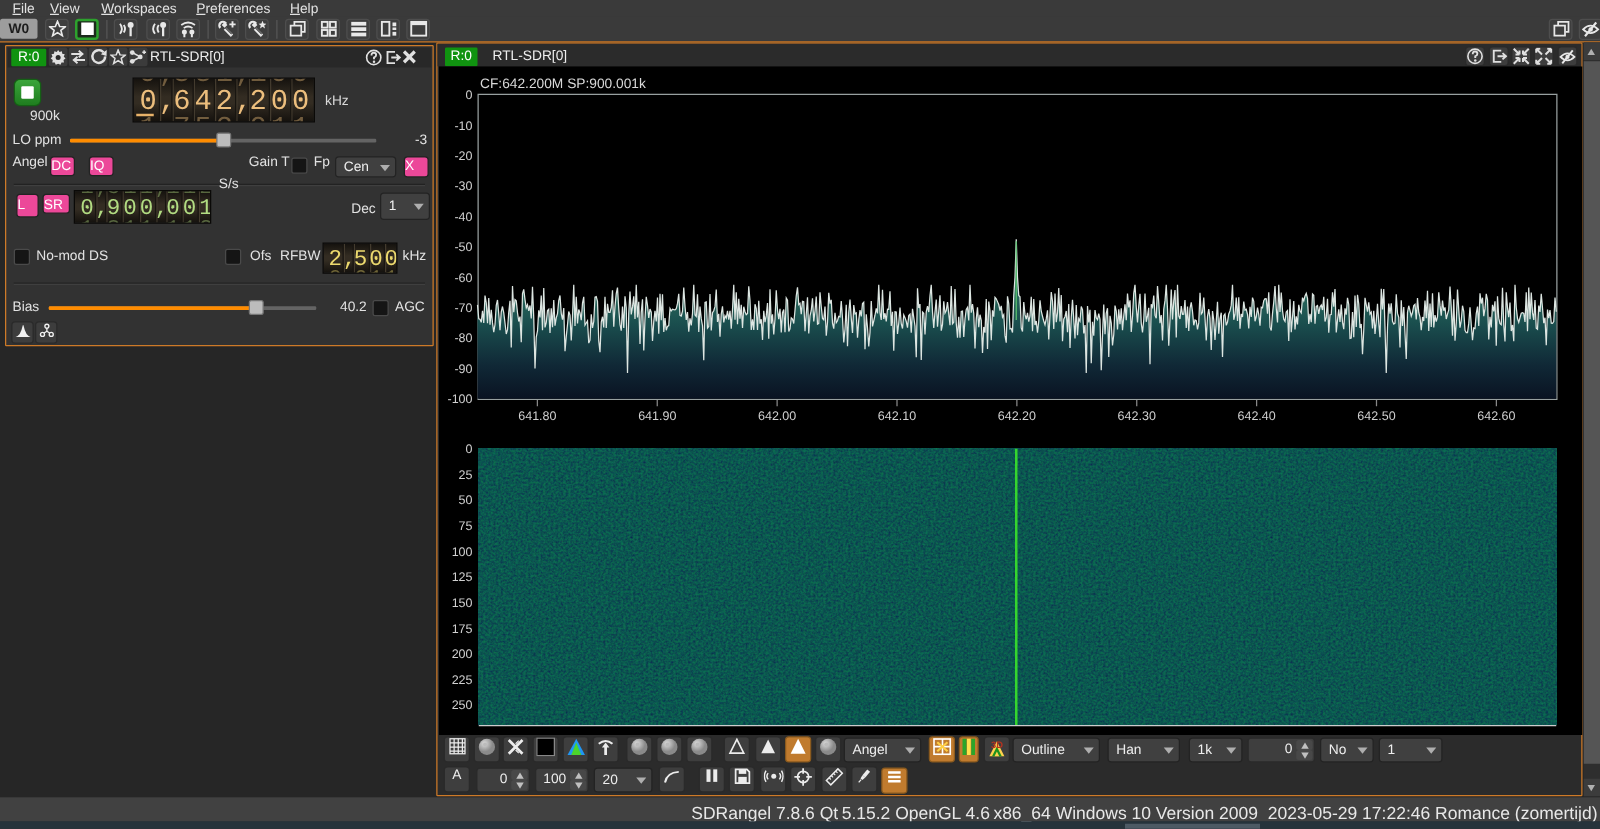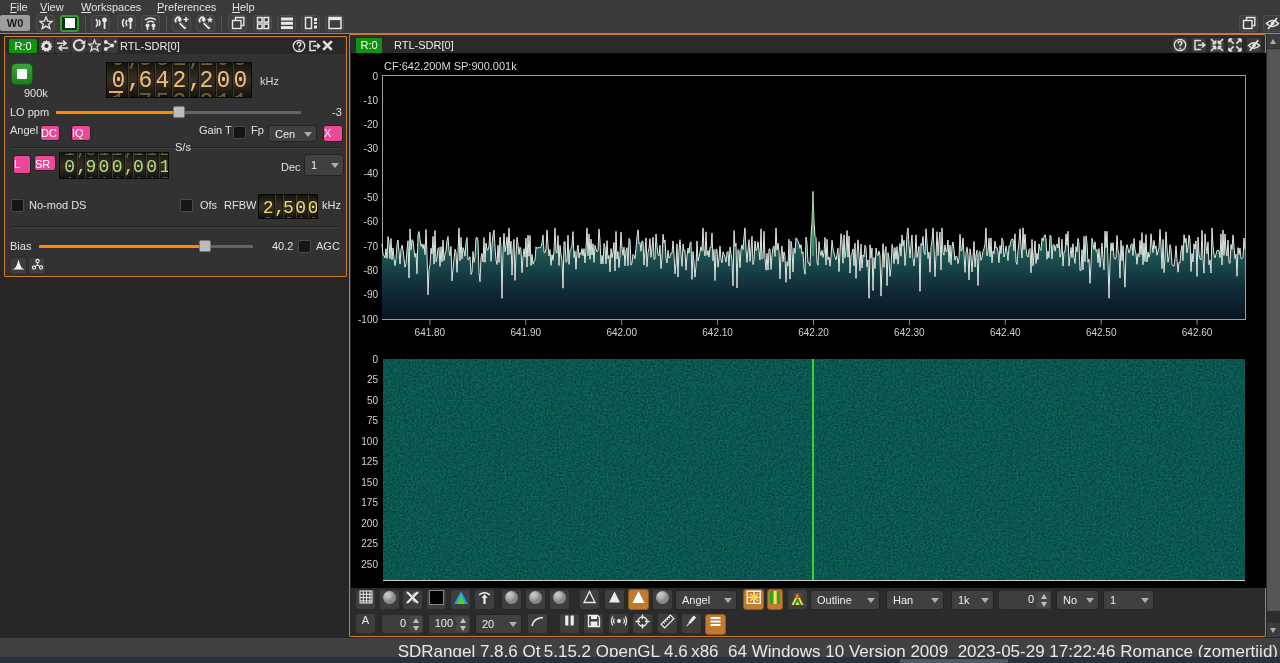--- a/index.html
+++ b/index.html
@@ -721,16 +721,16 @@
   </div>
   <div class="abs" style="left:0;top:15px;width:13px;height:562px;background:#555"></div>
   <div class="abs" style="left:0;bottom:0;width:13px;height:14px;background:#3c3c3c">
     <div class="abs" style="left:3px;top:5px;width:0;height:0;border-left:3.5px solid transparent;border-right:3.5px solid transparent;border-top:5px solid #b0b0b0"></div>
   </div>
 </div>
 
 </div>
 
 <div class="abs" style="left:0;top:638px;width:1280px;height:19px;background:#414141">
-  <div class="lbl" style="right:2px;top:4px;color:#e8e8e8;font-size:17px">SDRangel 7.8.6 Qt 5.15.2 OpenGL 4.6 x86_64 Windows 10 Version 2009&nbsp; 2023-05-29 17:22:46 Romance (zomertijd)</div>
+  <div class="lbl" style="right:2px;top:4px;color:#e8e8e8;font-size:14px">SDRangel 7.8.6 Qt 5.15.2 OpenGL 4.6 x86_64 Windows 10 Version 2009&nbsp; 2023-05-29 17:22:46 Romance (zomertijd)</div>
 </div>
 <div class="abs" style="left:0;top:657px;width:1280px;height:6px;background:#26333b"></div>
 <div class="abs" style="left:900px;top:659px;width:108px;height:4px;background:#4d5a64"></div>
 
 </body></html>

